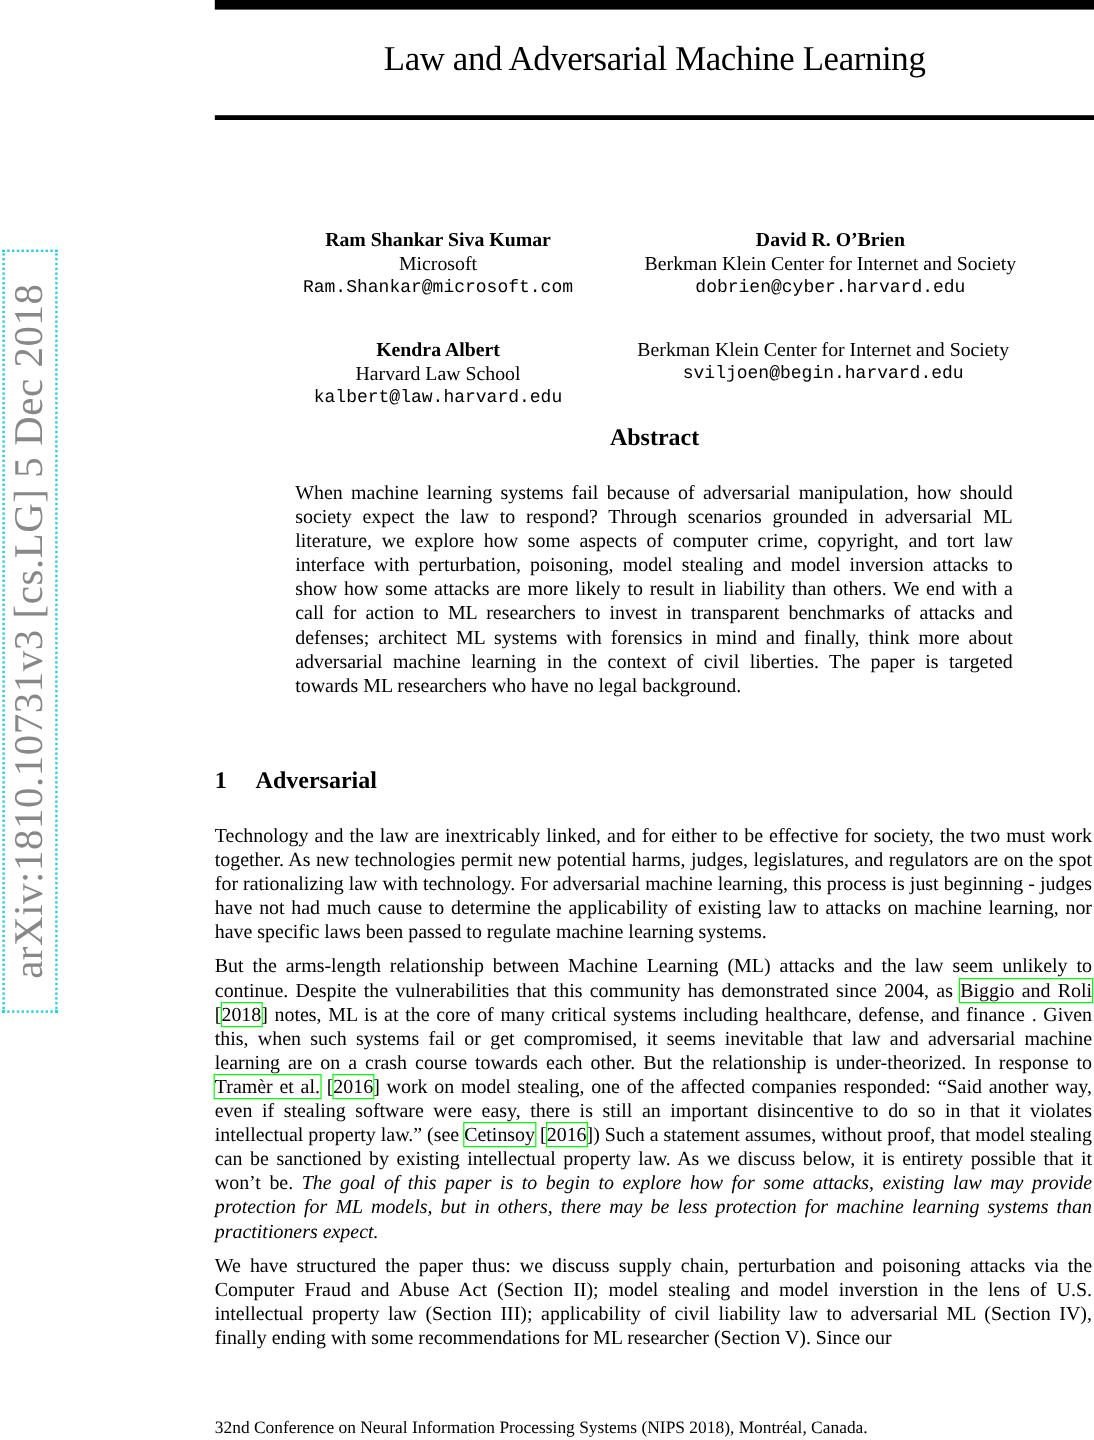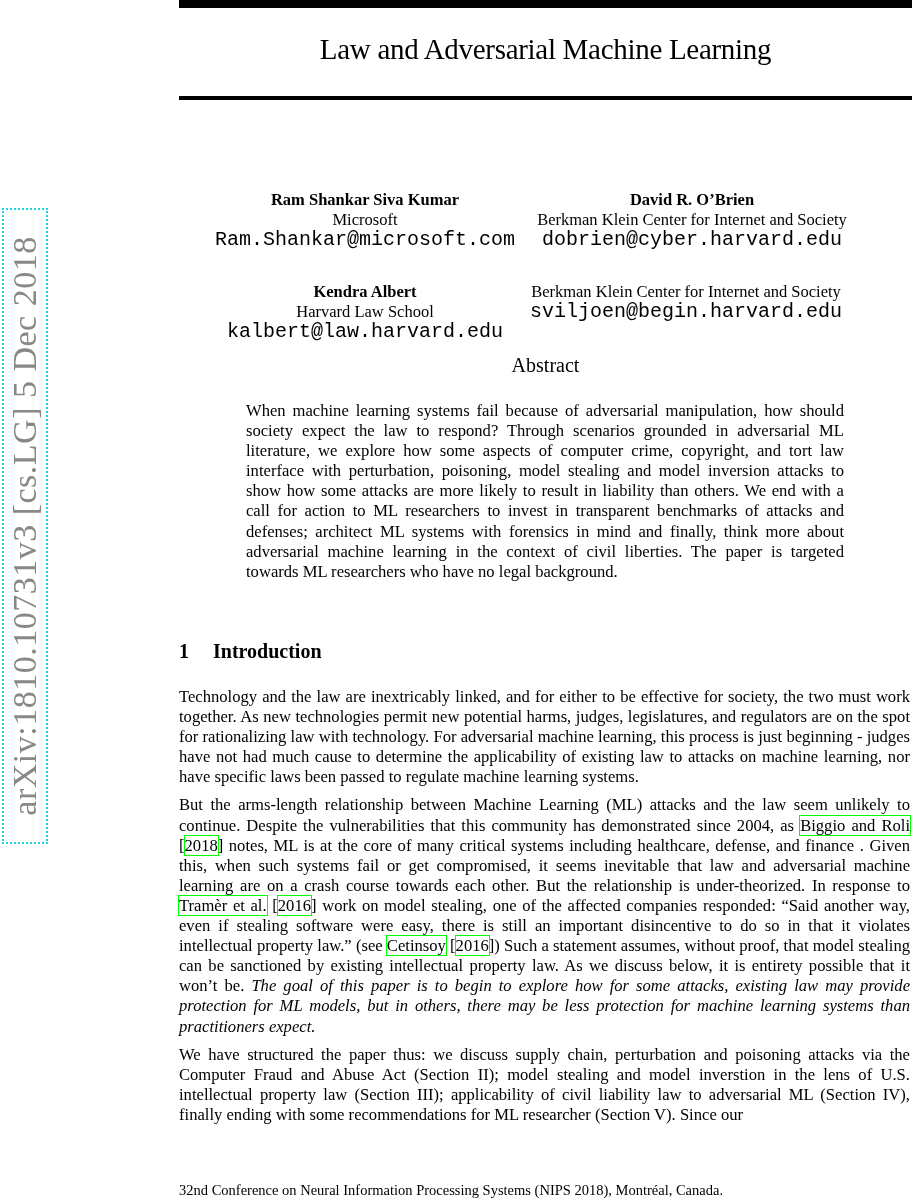--- a/index.html
+++ b/index.html
@@ -4,23 +4,23 @@
 <style>
   html, body { margin:0; padding:0; background:#ffffff; }
   body { width:912px; height:1200px; position:relative; overflow:hidden;
          font-family:"Liberation Serif", "DejaVu Serif", serif; color:#000; }
   .rule-top { position:absolute; left:179px; top:0; width:733px; height:8px; background:#000; }
   .rule-bottom { position:absolute; left:179px; top:96px; width:733px; height:4px; background:#000; }
   .title { position:absolute; left:179px; top:33px; width:733px; text-align:center;
            font-size:29px; font-weight:normal; letter-spacing:-0.3px; }
   .author { position:absolute; text-align:center; font-size:16.5px; line-height:20px;margin-top:40px; }
   .author .name { font-weight:bold; }
-  .author .email { font-family:"Liberation Mono", "DejaVu Sans Mono", monospace; font-size:20px; }
+  .author .email { font-family:"Liberation Mono", "DejaVu Sans Mono", monospace; font-size:15px; }
   .abs-head { position:absolute; left:179px; width:733px; top:354px; text-align:center;
-              font-size:20px; font-weight:normal; }
+              font-size:20px; font-weight:bold; }
   .abstract { position:absolute; left:246px; top:401px; width:598px; font-size:16.6px;
               line-height:20.1px; text-align:justify; hyphens:manual; }
   .sec-head { position:absolute; left:179px; top:640px; font-size:20px; font-weight:bold; }
   .sec-head .num { display:inline-block; width:34px; }
   .body { position:absolute; left:179px; width:731px; font-size:16.6px; line-height:20.1px;
           text-align:justify; }
   .body p { margin:0 0 8px 0; }
   .cite { outline:1.5px solid #00ff00; outline-offset:0px; }
   .footnote { position:absolute; left:179px; top:1182px; font-size:14.5px; }
   .arxiv { position:absolute; left:2px; top:208px; width:46px; height:636px;
@@ -58,21 +58,21 @@
 </div>
 <div class="author" style="left:506px; top:242px; width:360px;">
   <div>Berkman Klein Center for Internet and Society</div>
   <div class="email">sviljoen@begin.harvard.edu</div>
 </div>
 
 <div class="abs-head">Abstract</div>
 <div class="abstract">When machine learning systems fail because of adversarial manipulation, how should society expect the law to respond? Through scenarios grounded in adver­sarial ML literature, we explore how some aspects of computer crime, copyright, and tort law interface with perturbation, poisoning, model stealing and model in­version attacks to show how some attacks are more likely to result in liability than others. We end with a call for action to ML researchers to invest in transparent benchmarks of attacks and defenses; architect ML systems with forensics in mind and finally, think more about adversarial machine learning in the context of civil liberties. The paper is targeted towards ML researchers who have no legal back­ground.</div>
 
 <div class="sec-head">
-  <span class="num">1</span><span>Introduction</span>
+  <span class="num">1</span><span>Adversarial</span>
 </div>
 
 <div class="body" style="top:687px;">
   <p>Technology and the law are inextricably linked, and for either to be effective for society, the two must work together.  As new technologies permit new potential harms, judges, legislatures, and regulators are on the spot for rationalizing law with technology. For adversarial machine learning, this process is just beginning - judges have not had much cause to determine the applicability of existing law to attacks on machine learning, nor have specific laws been passed to regulate machine learning systems.</p>
   <p><span>But the arms-length relationship between Machine Learning (ML) attacks and the law seem un­likely to continue. Despite the vulnerabilities that this community has demonstrated since 2004, as </span><span class="cite">Biggio and Roli</span> [<span class="cite">2018</span><span>] notes, ML is at the core of many critical systems including healthcare, de­fense, and finance . Given this, when such systems fail or get compromised, it seems inevitable that law and adversarial machine learning are on a crash course towards each other. But the relationship is under-theorized. In response to </span><span class="cite">Tramèr et al.</span> [<span class="cite">2016</span><span>] work on model stealing, one of the affected companies responded: “Said another way, even if stealing software were easy, there is still an im­portant disincentive to do so in that it violates intellectual property law.” (see </span><span class="cite">Cetinsoy</span> [<span class="cite">2016</span><span>]) Such a statement assumes, without proof, that model stealing can be sanctioned by existing intellectual property law. As we discuss below, it is entirety possible that it won’t be. </span><em>The goal of this paper is to begin to explore how for some attacks, existing law may provide protection for ML models, but in others, there may be less protection for machine learning systems than practitioners expect.</em></p>
   <p>We have structured the paper thus: we discuss supply chain, perturbation and poisoning attacks via the Computer Fraud and Abuse Act (Section II); model stealing and model inverstion in the lens of U.S. intellectual property law (Section III); applicability of civil liability law to adversarial ML (Section IV), finally ending with some recommendations for ML researcher (Section V). Since our</p>
 </div>
 
 <div class="footnote">32nd Conference on Neural Information Processing Systems (NIPS 2018), Montréal, Canada.</div>
 

